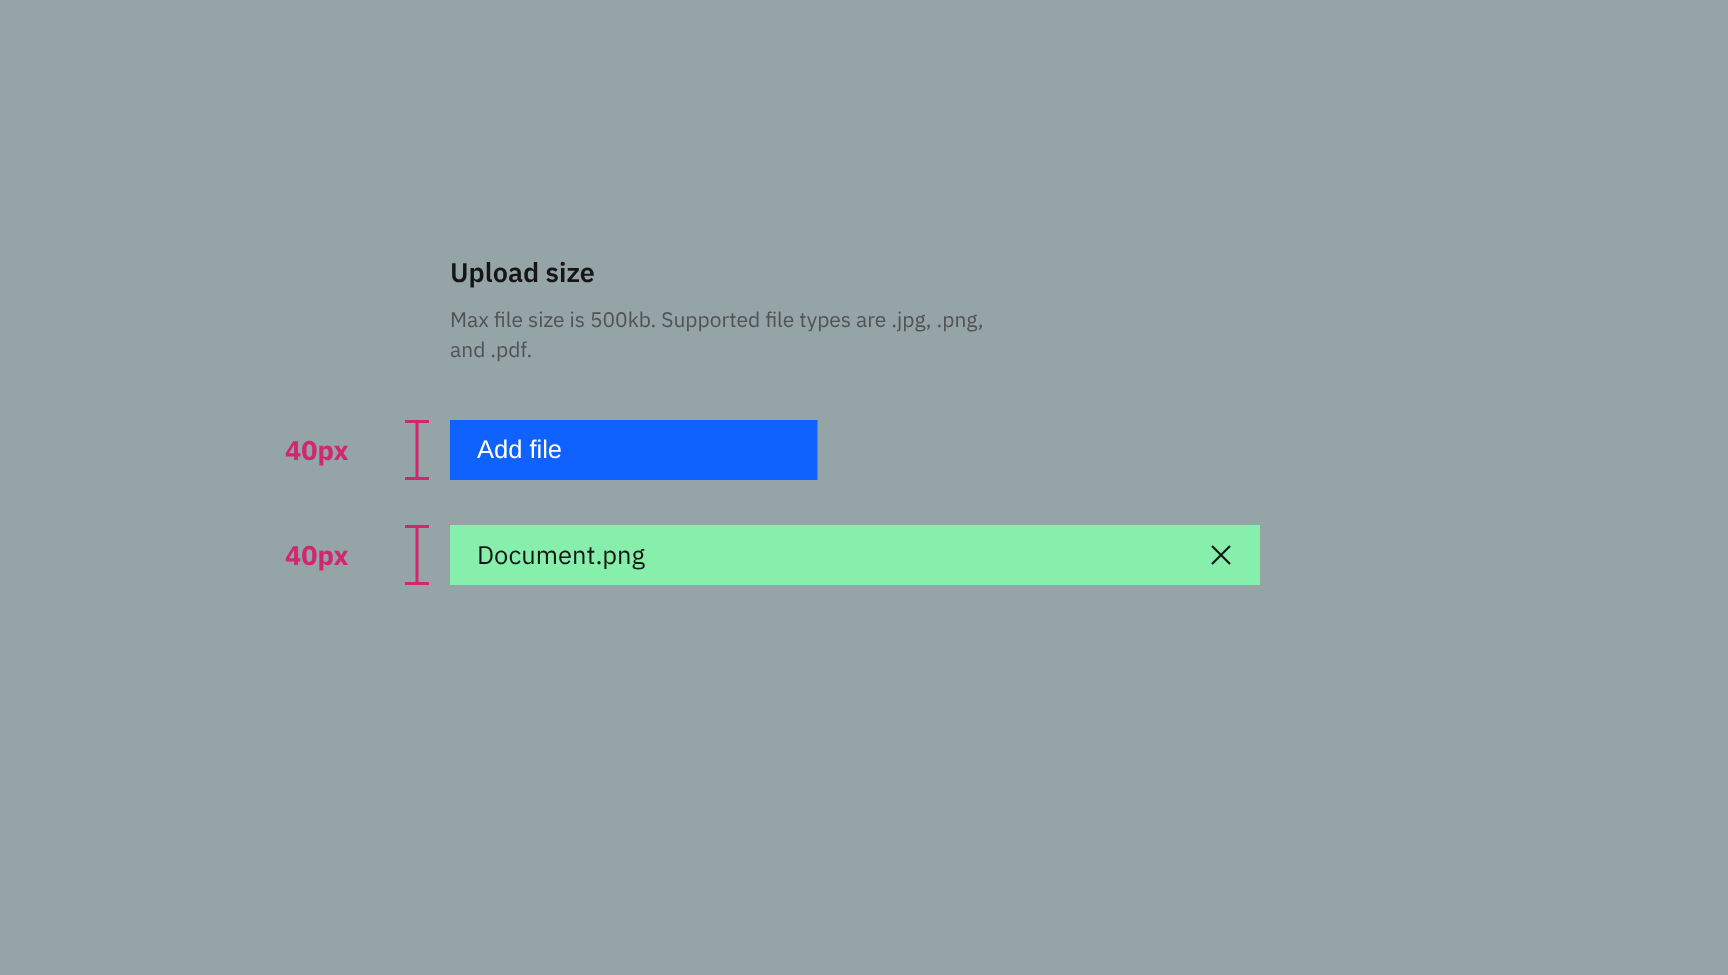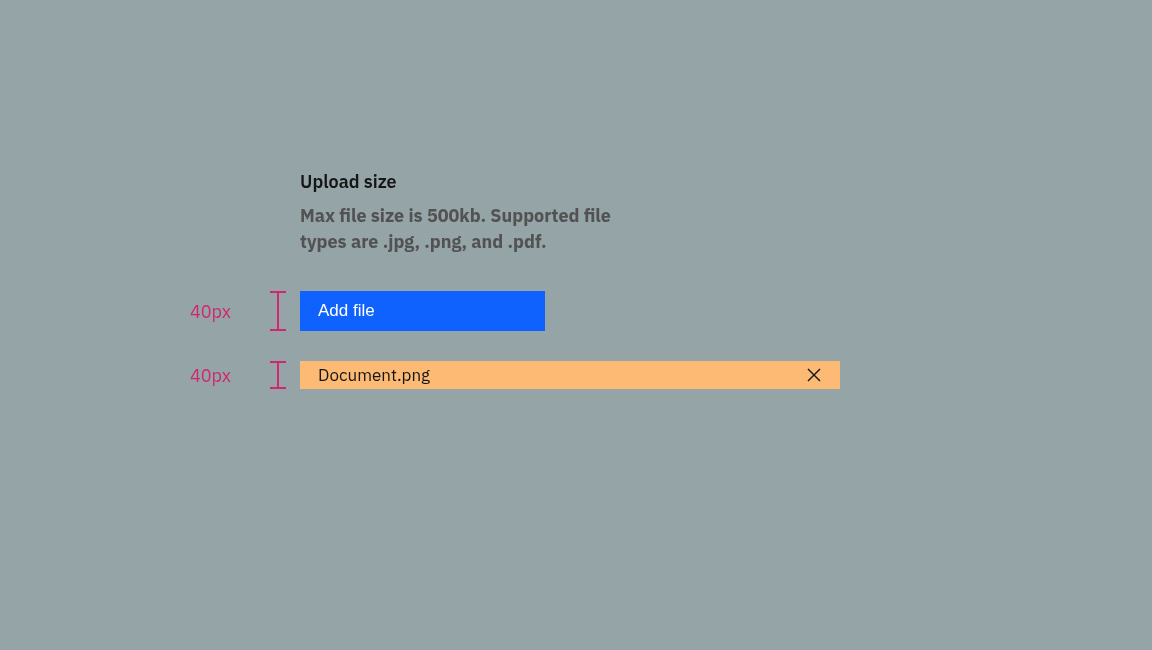--- a/index.html
+++ b/index.html
@@ -20,39 +20,39 @@
       top: 170px;
       width: 560px;
     }
     .title {
       font-size: 18px;
       font-weight: 600;
       color: #161616;
       margin-bottom: 10px;
     }
     .description {
-      font-size: 18px;
+      font-size: 14px;
       line-height: 1.45;
-      font-weight: 700;
+      font-weight: 400;
       color: #525252;
       margin-bottom: 36px;
       max-width: 360px;
     }
     .row {
       position: relative;
       margin-bottom: 30px;
     }
     .dim-label {
       position: absolute;
       left: -110px;
       top: 50%;
       transform: translateY(-50%);
       color: #d12771;
       font-size: 18px;
-      font-weight: 400;
+      font-weight: 700;
       display: flex;
       align-items: center;
     }
     .dim-bracket {
       position: absolute;
       left: -32px;
       top: 0;
       height: 100%;
       width: 20px;
     }
@@ -83,22 +83,22 @@
       display: flex;
       align-items: center;
       padding: 0 18px;
       font-size: 17px;
       font-weight: 400;
       border: none;
       cursor: pointer;
     }
     .file-item {
       width: 540px;
-      height: 28px;
-      background: #fdba74;
+      height: 40px;
+      background: #86efac;
       display: flex;
       align-items: center;
       justify-content: space-between;
       padding: 0 14px 0 18px;
       font-size: 17px;
       color: #161616;
     }
     .remove-btn {
       width: 24px;
       height: 24px;

